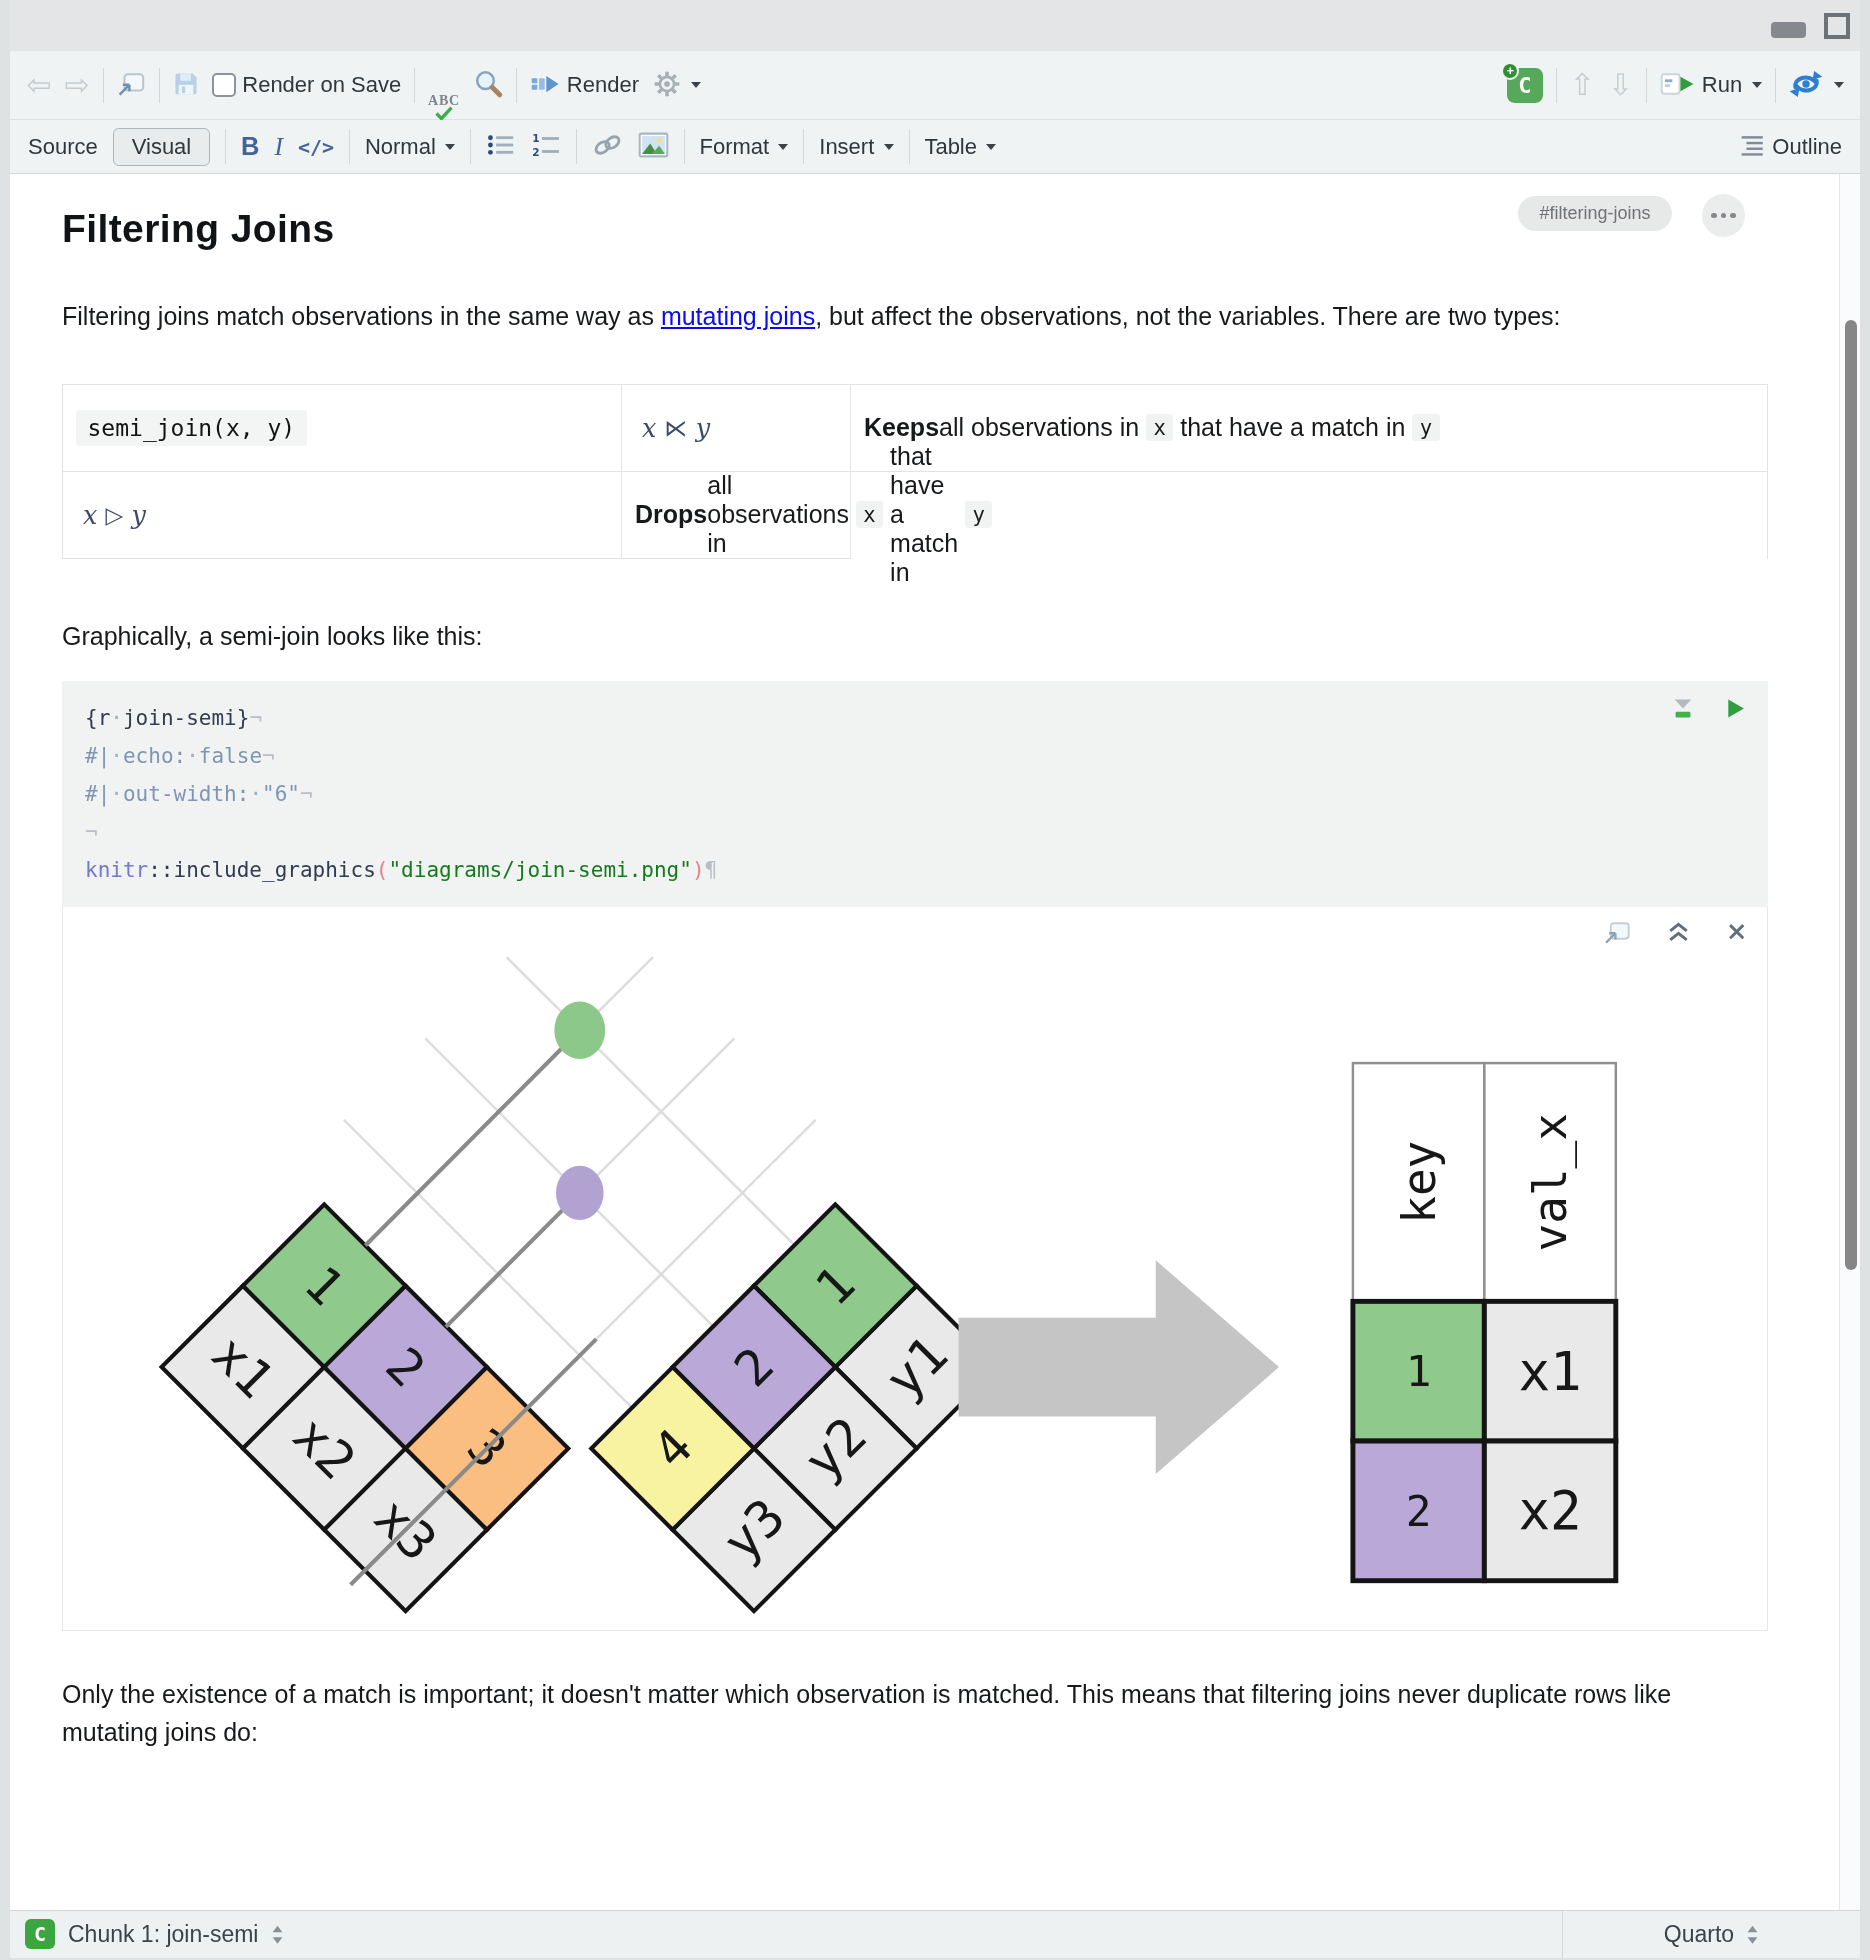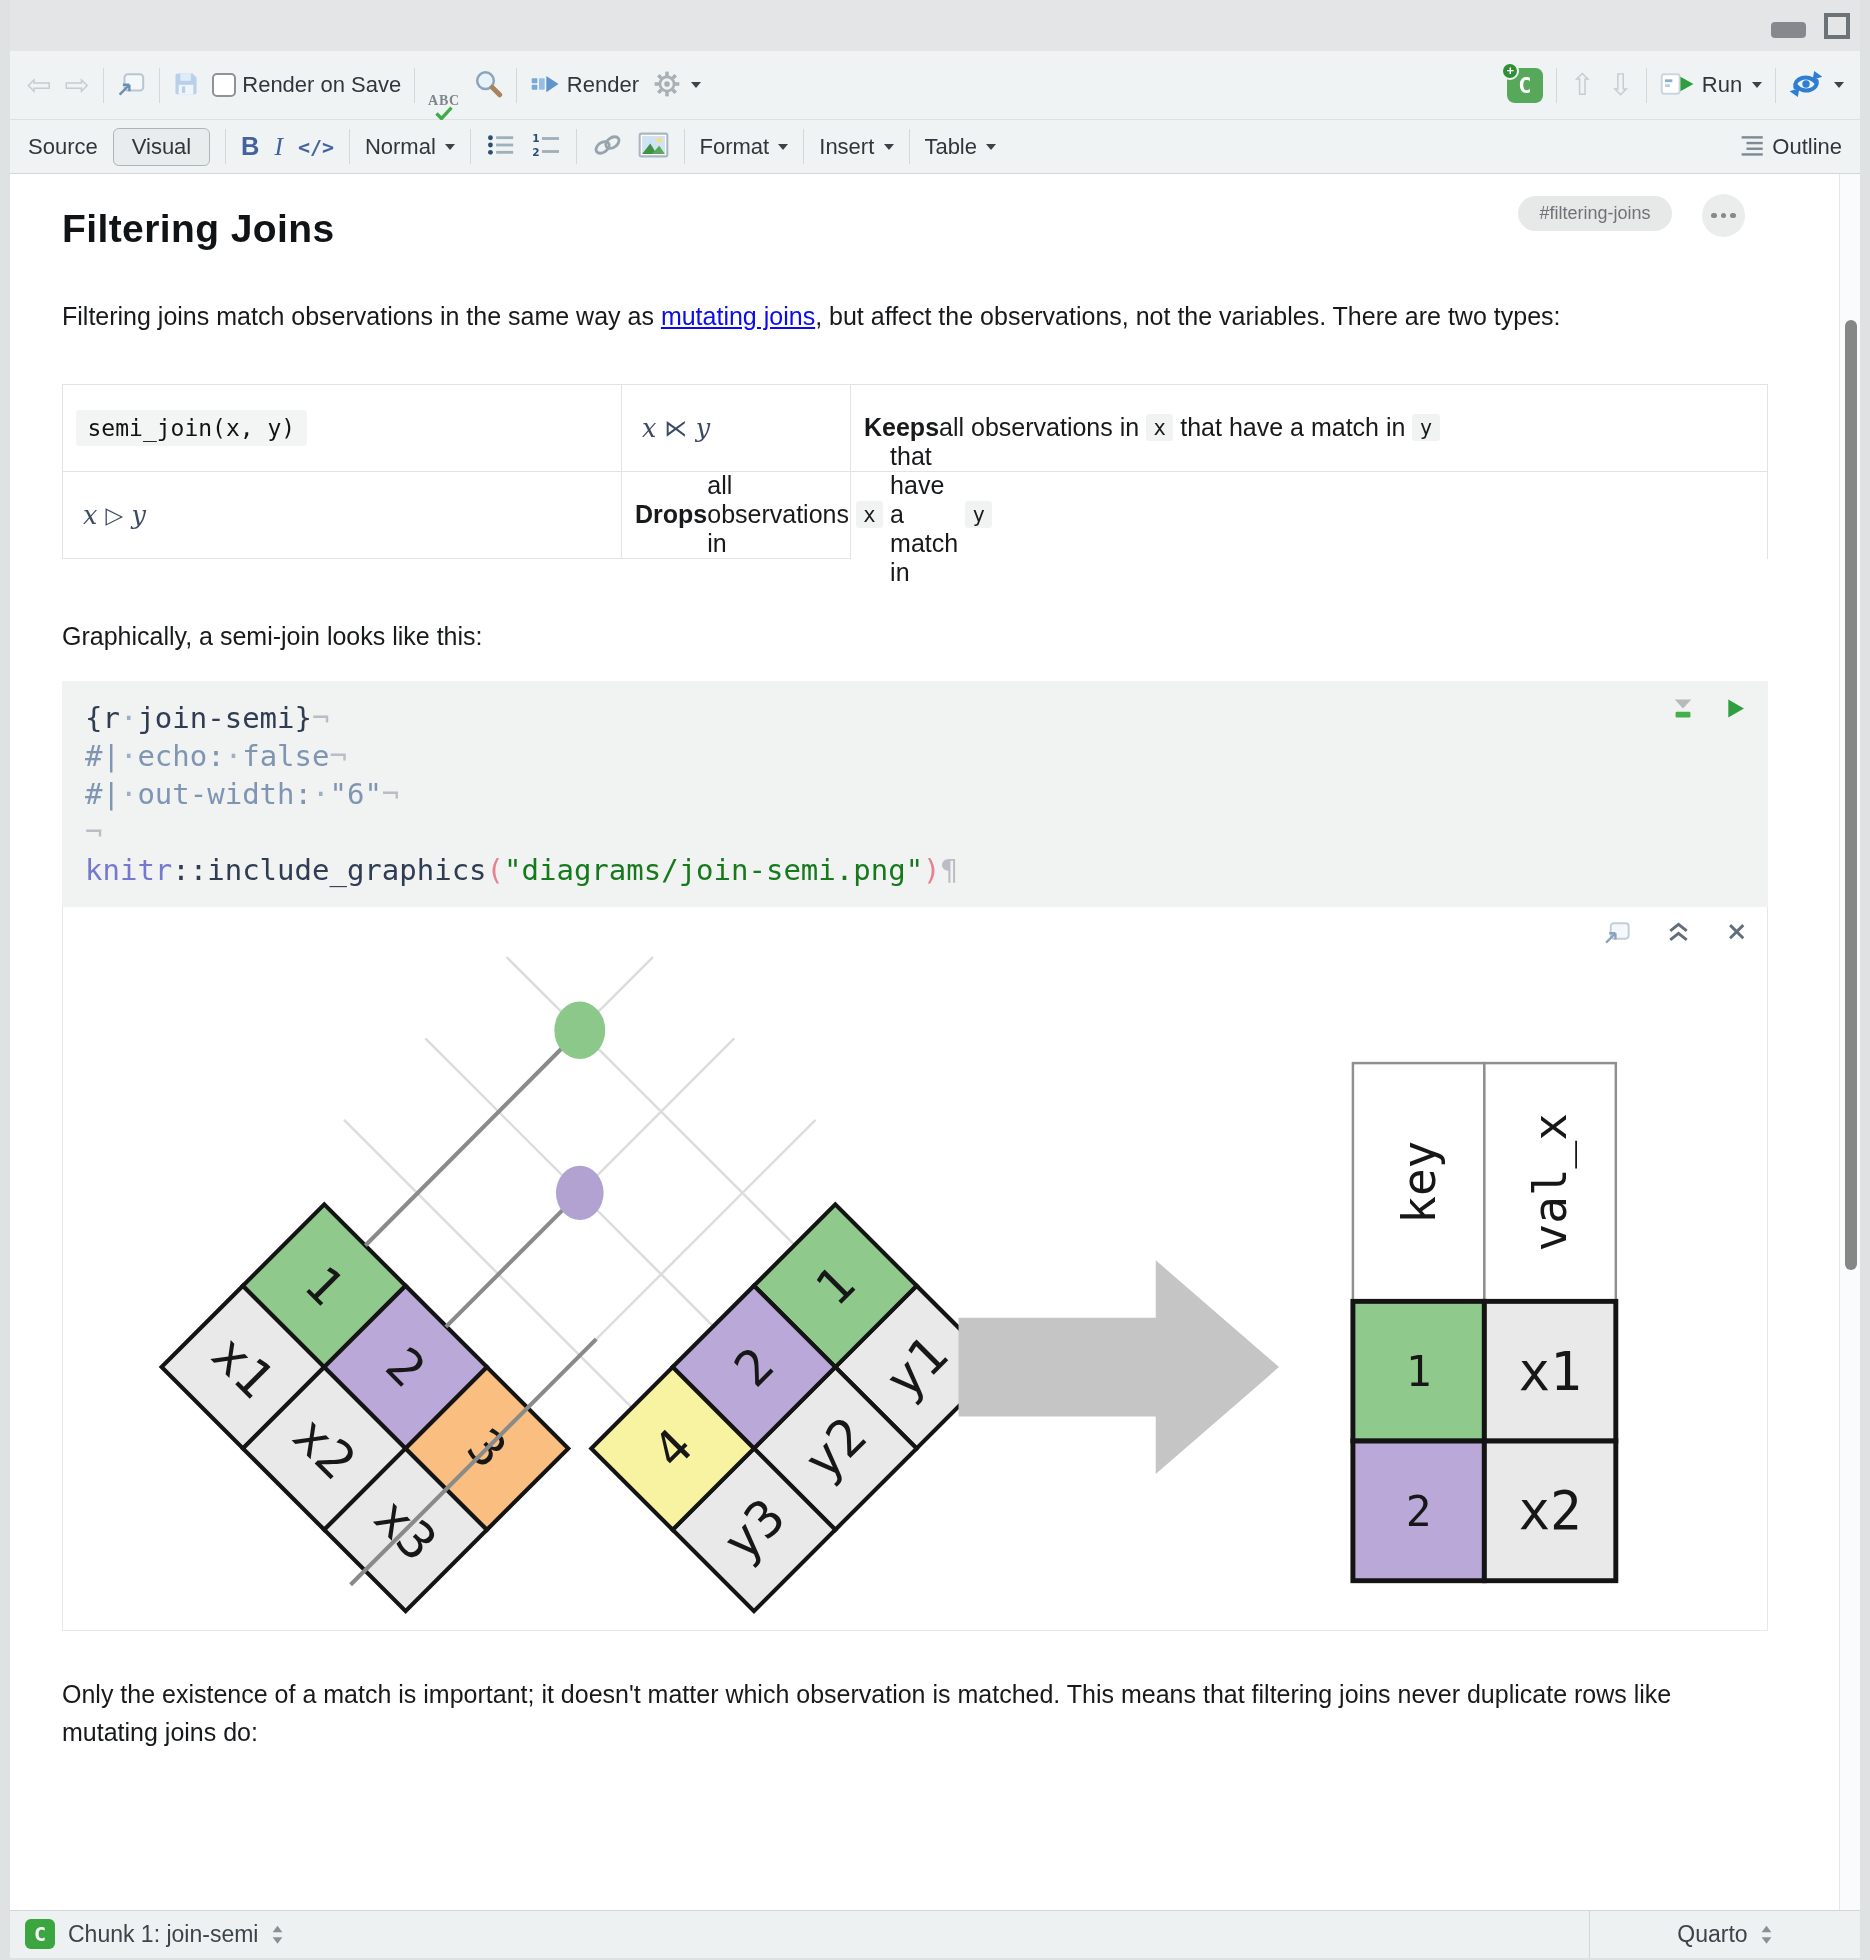--- a/index.html
+++ b/index.html
@@ -68,35 +68,35 @@
   .math-cell { font-family:"DejaVu Serif","DejaVu Sans", serif; color:#3d4a66; font-size:25.5px; padding-left:20px; }
   .math-var { font-style:italic; }
   .math-op { font-family:"DejaVu Sans", sans-serif; padding:0 8.2px; font-size:23px; }
   .inline-code { font-family:"DejaVu Sans Mono", monospace; font-size:20.6px; background:#f1f2f2;
                  border-radius:3.3px; padding:1.6px 7.4px; }
   .verb { font-weight:bold; }
 
   .graphically { margin-top:58px; }
 
   .chunk { margin-top:25px; background:#f1f2f2; padding:18px 23px; position:relative; }
-  .code-line { font-family:"DejaVu Sans Mono", monospace; font-size:29px; line-height:38px; white-space:pre; }
+  .code-line { font-family:"DejaVu Sans Mono", monospace; font-size:21px; line-height:38px; white-space:pre; }
   .chunk-icons { position:absolute; top:15px; right:21.4px; display:flex; gap:28px; align-items:center; }
   .chunk-output { position:relative; background:#fff; border:0.8px solid #e7e8e9; border-top:none; height:724px; }
   .output-icons { position:absolute; top:13px; right:20px; display:flex; gap:35px; align-items:center; z-index:2; }
   #join-diagram { position:absolute; left:0; top:0; width:100%; height:100%; }
 
   
   .scroll-track { position:absolute; right:0; top:0; bottom:0; width:20.6px; background:#fafbfc; border-left:0.8px solid #e4e6e7; }
   .scroll-thumb { position:absolute; left:4.1px; width:12.3px; top:146px; height:950px; background:#868686; border-radius:6.6px; }
 
   
   #statusbar { position:absolute; left:10px; right:10px; bottom:3.3px; height:48px; background:#eef1f2;
                border-top:0.8px solid #d2d6d8; display:flex; align-items:center; }
   .status-left { display:flex; align-items:center; gap:13px; padding-left:15px; flex:1; }
-  .status-right { display:flex; align-items:center; gap:12px; justify-content:center; width:271px;
+  .status-right { display:flex; align-items:center; gap:12px; justify-content:center; width:298px;
                   border-left:0.8px solid #d2d6d8; height:100%; }
   .c-icon { width:30px; height:30px; background:#3ba63f; border-radius:5.8px; color:#fff;
             font-family:"DejaVu Sans Mono", monospace; font-weight:bold; font-size:20px;
             display:flex; align-items:center; justify-content:center; }
   .status-text { font-size:23px; color:#3c444a; }
 </style>
 </head>
 <body>
 
 <div id="tabstrip">

